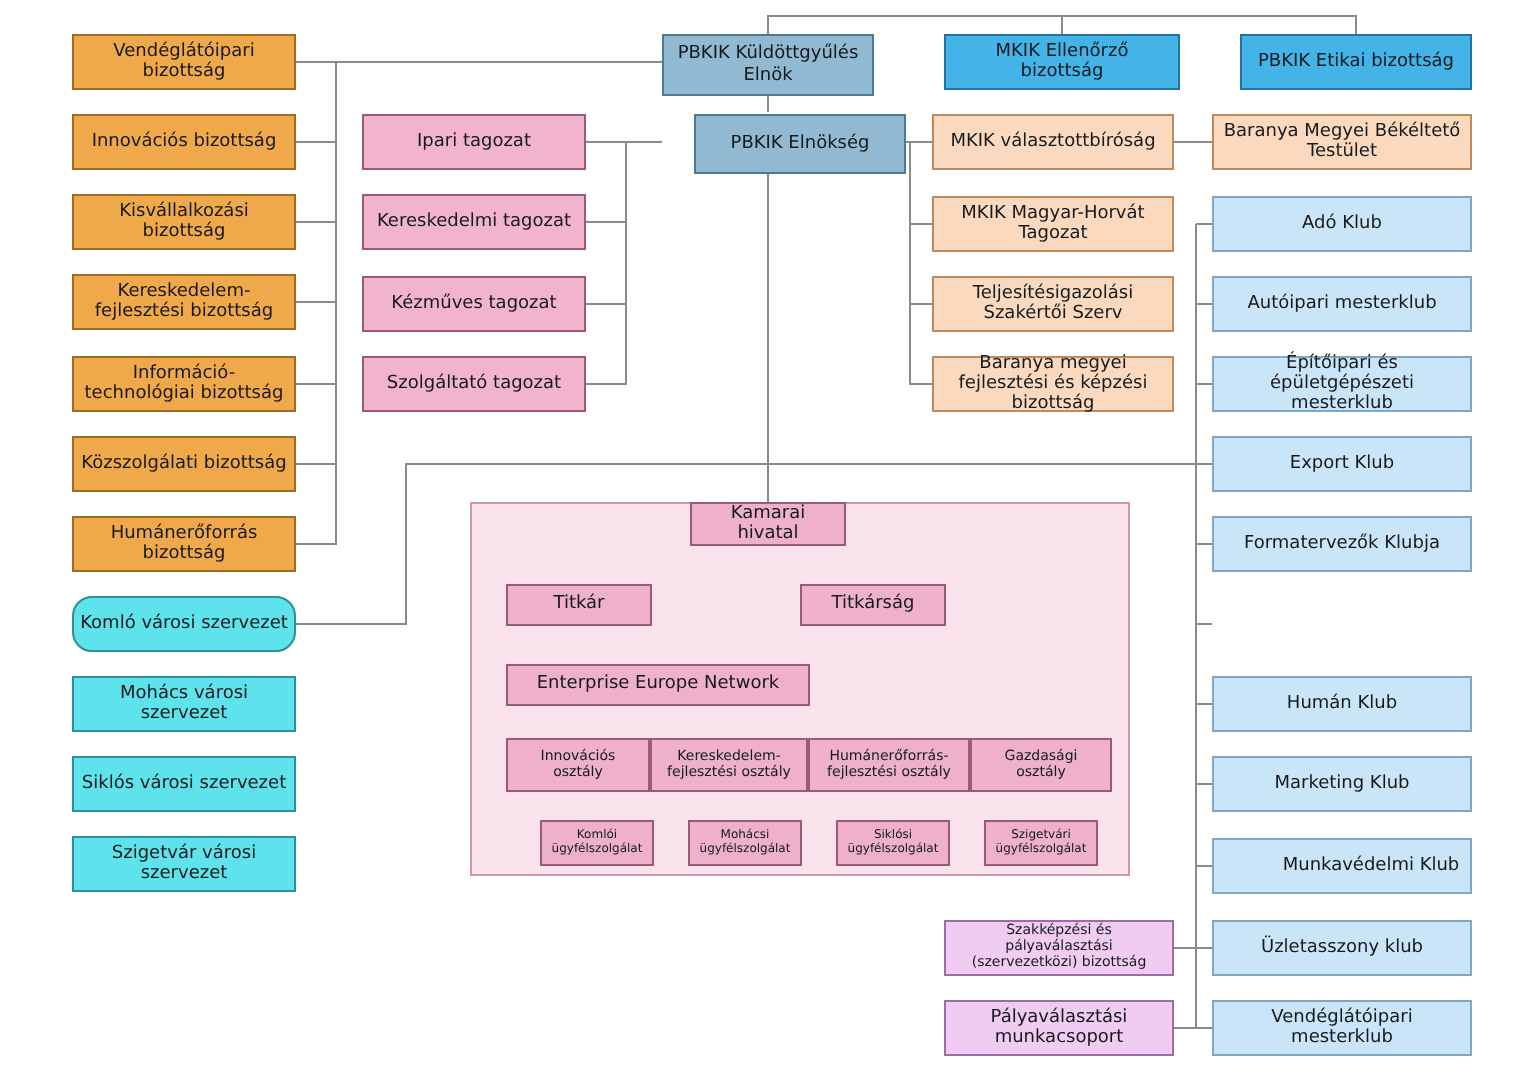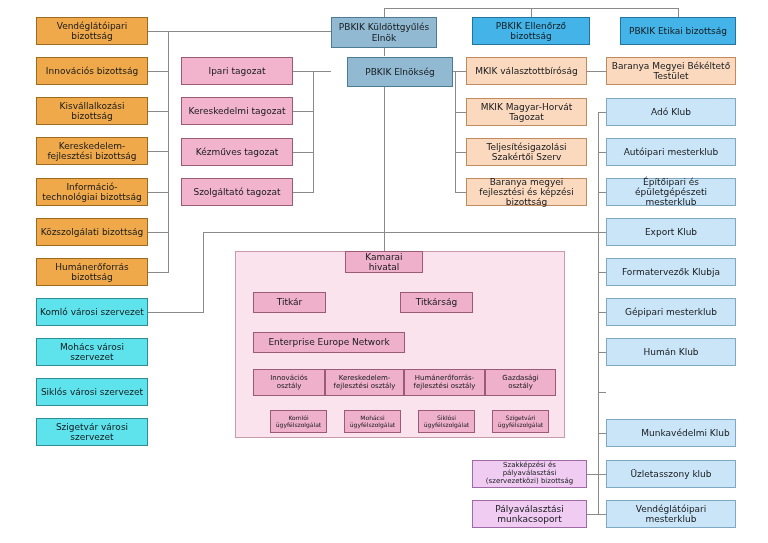--- a/index.html
+++ b/index.html
@@ -79,50 +79,50 @@
   </svg>
 
   <div class="box orange fs9" style="left:36px;top:17px;width:112px;height:28px;">Vendéglátóipari bizottság</div>
   <div class="box orange fs9" style="left:36px;top:57px;width:112px;height:28px;">Innovációs bizottság</div>
   <div class="box orange fs9" style="left:36px;top:97px;width:112px;height:28px;">Kisvállalkozási bizottság</div>
   <div class="box orange fs9" style="left:36px;top:137px;width:112px;height:28px;">Kereskedelem-fejlesztési bizottság</div>
   <div class="box orange fs9" style="left:36px;top:178px;width:112px;height:28px;">Információ-technológiai bizottság</div>
   <div class="box orange fs9" style="left:36px;top:218px;width:112px;height:28px;">Közszolgálati bizottság</div>
   <div class="box orange fs9" style="left:36px;top:258px;width:112px;height:28px;">Humánerőforrás bizottság</div>
 
-  <div class="box cyan fs9" style="left:36px;top:298px;width:112px;height:28px;">Komló városi szervezet</div>
+  <div class="box cyan fs9" style="left:36px;top:298px;width:112px;height:28px;border-radius:10px;">Komló városi szervezet</div>
   <div class="box cyan fs9" style="left:36px;top:338px;width:112px;height:28px;">Mohács városi szervezet</div>
   <div class="box cyan fs9" style="left:36px;top:378px;width:112px;height:28px;">Siklós városi szervezet</div>
   <div class="box cyan fs9" style="left:36px;top:418px;width:112px;height:28px;">Szigetvár városi szervezet</div>
 
   <div class="box pink fs9" style="left:181px;top:57px;width:112px;height:28px;">Ipari tagozat</div>
   <div class="box pink fs9" style="left:181px;top:97px;width:112px;height:28px;">Kereskedelmi tagozat</div>
   <div class="box pink fs9" style="left:181px;top:138px;width:112px;height:28px;">Kézműves tagozat</div>
   <div class="box pink fs9" style="left:181px;top:178px;width:112px;height:28px;">Szolgáltató tagozat</div>
 
   <div class="box steel fs9" style="left:331px;top:17px;width:106px;height:31px;">PBKIK Küldöttgyűlés Elnök</div>
   <div class="box steel fs9" style="left:331px;top:57px;width:106px;height:30px;margin-left:16px;">PBKIK Elnökség</div>
 
-  <div class="box blue fs9" style="left:472px;top:17px;width:118px;height:28px;">PBKIK Ellenőrző bizottság</div>
+  <div class="box blue fs9" style="left:472px;top:17px;width:118px;height:28px;">MKIK Ellenőrző bizottság</div>
   <div class="box blue fs9" style="left:620px;top:17px;width:116px;height:28px;">PBKIK Etikai bizottság</div>
 
   <div class="box peach fs9" style="left:466px;top:57px;width:121px;height:28px;">MKIK választottbíróság</div>
   <div class="box peach fs9" style="left:466px;top:98px;width:121px;height:28px;">MKIK Magyar-Horvát Tagozat</div>
   <div class="box peach fs9" style="left:466px;top:138px;width:121px;height:28px;">Teljesítésigazolási Szakértői Szerv</div>
   <div class="box peach fs9" style="left:466px;top:178px;width:121px;height:28px;">Baranya megyei fejlesztési és képzési bizottság</div>
 
   <div class="box peach fs9" style="left:606px;top:57px;width:130px;height:28px;">Baranya Megyei Békéltető Testület</div>
 
   <div class="box lblue fs9" style="left:606px;top:98px;width:130px;height:28px;">Adó Klub</div>
   <div class="box lblue fs9" style="left:606px;top:138px;width:130px;height:28px;">Autóipari mesterklub</div>
   <div class="box lblue fs9" style="left:606px;top:178px;width:130px;height:28px;">Építőipari és épületgépészeti mesterklub</div>
   <div class="box lblue fs9" style="left:606px;top:218px;width:130px;height:28px;">Export Klub</div>
   <div class="box lblue fs9" style="left:606px;top:258px;width:130px;height:28px;">Formatervezők Klubja</div>
-  <div class="box lblue fs9" style="left:606px;top:298px;width:130px;height:28px;">Gépipari mesterklub</div>
   <div class="box lblue fs9" style="left:606px;top:338px;width:130px;height:28px;">Humán Klub</div>
+  <div class="box lblue fs9" style="left:606px;top:378px;width:130px;height:28px;">Marketing Klub</div>
   <div class="box lblue fs9" style="left:606px;top:419px;width:130px;height:28px;padding-left:32px;">Munkavédelmi Klub</div>
   <div class="box lblue fs9" style="left:606px;top:460px;width:130px;height:28px;">Üzletasszony klub</div>
   <div class="box lblue fs9" style="left:606px;top:500px;width:130px;height:28px;">Vendéglátóipari mesterklub</div>
 
   <div class="box violet fs7" style="left:472px;top:460px;width:115px;height:28px;">Szakképzési és pályaválasztási (szervezetközi) bizottság</div>
   <div class="box violet fs9" style="left:472px;top:500px;width:115px;height:28px;">Pályaválasztási munkacsoport</div>
 
   <div class="panel" style="left:235px;top:251px;width:330px;height:187px;"></div>
 
   <div class="box pinkdark fs9" style="left:345px;top:251px;width:78px;height:22px;">Kamarai hivatal</div>

